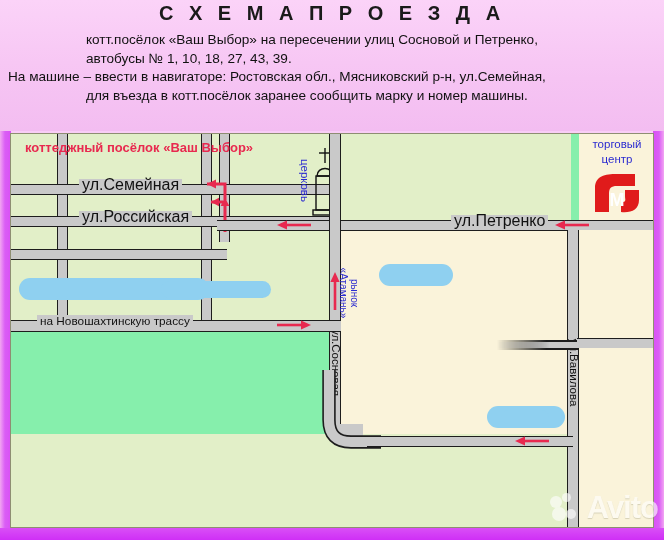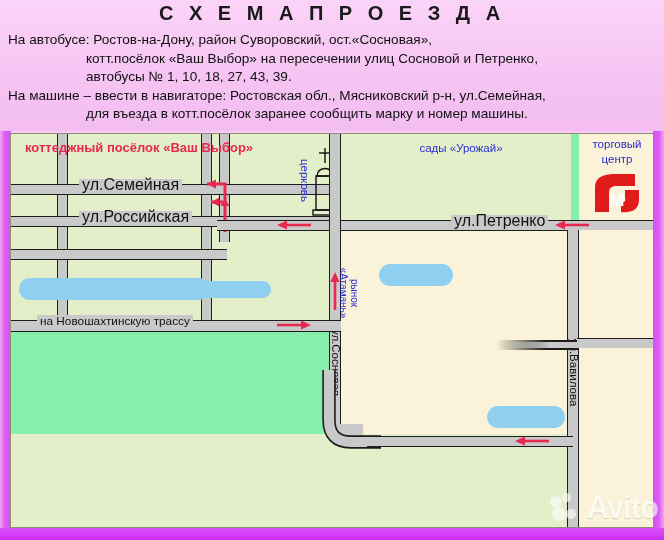--- a/index.html
+++ b/index.html
@@ -64,21 +64,20 @@
   .avito .dots i{position:absolute;border-radius:50%;background:#fff;display:block;}
 </style>
 </head>
 <body>
 
 <div id="page">
 
   <div class="header">
     <div class="title">С Х Е М А    П Р О Е З Д А</div>
     <div class="lines">
-      <div class="ln">На автобусе: Ростов-на-Дону, район Суворовский, ост.«Сосновая»,</div>
       <div class="ln ind">котт.посёлок «Ваш Выбор» на пересечении улиц Сосновой и Петренко,</div>
       <div class="ln ind">автобусы № 1, 10, 18, 27, 43, 39.</div>
       <div class="ln">На машине – ввести в навигаторе: Ростовская обл., Мясниковский р-н,  ул.Семейная,</div>
       <div class="ln ind">для въезда в котт.посёлок заранее сообщить марку и номер машины.</div>
     </div>
   </div>
 
   <div class="sidefade-l"></div>
   <div class="sidefade-r"></div>
   <div class="botfade"></div>
@@ -126,21 +125,20 @@
       <g stroke="#111" stroke-width="1.4" fill="none">
         <line x1="18" y1="2" x2="18" y2="17"></line>
         <line x1="12" y1="7" x2="24" y2="7"></line>
         <path d="M10,30 C10,20 26,20 26,30 Z"></path>
         <rect x="9" y="30" width="18" height="34"></rect>
         <rect x="6" y="64" width="24" height="5"></rect>
       </g>
     </svg>
     <div class="lbl-blue rot270" style="left:265px;top:40px;width:56px;">церковь</div>
 
-    <div class="lbl-blue" style="left:380px;top:8px;width:140px;">сады «Урожай»</div>
 
     <div class="lbl-blue" style="left:568px;top:4px;width:76px;">торговый</div>
     <div class="lbl-blue" style="left:568px;top:19px;width:76px;">центр</div>
     <svg class="magnit" style="left:580px;top:36px;" width="54" height="46" viewBox="0 0 54 46">
       <path d="M4,18 C4,6 14,4 26,4 L44,4 L44,16 L26,16 C20,16 18,18 18,24 L18,42 L4,42 Z" fill="#e01b1b"></path>
       <path d="M34,20 L48,20 L48,30 C48,40 40,43 30,42 L30,32 C36,32 34,30 34,26 Z" fill="#e01b1b"></path>
       <text x="26" y="36" font-family="Liberation Sans, sans-serif" font-size="18" font-weight="bold" fill="#ffffff" text-anchor="middle">М</text>
     </svg>
 
     <div class="road h" style="left:328px;top:86px;width:318px;height:11px;"></div>

